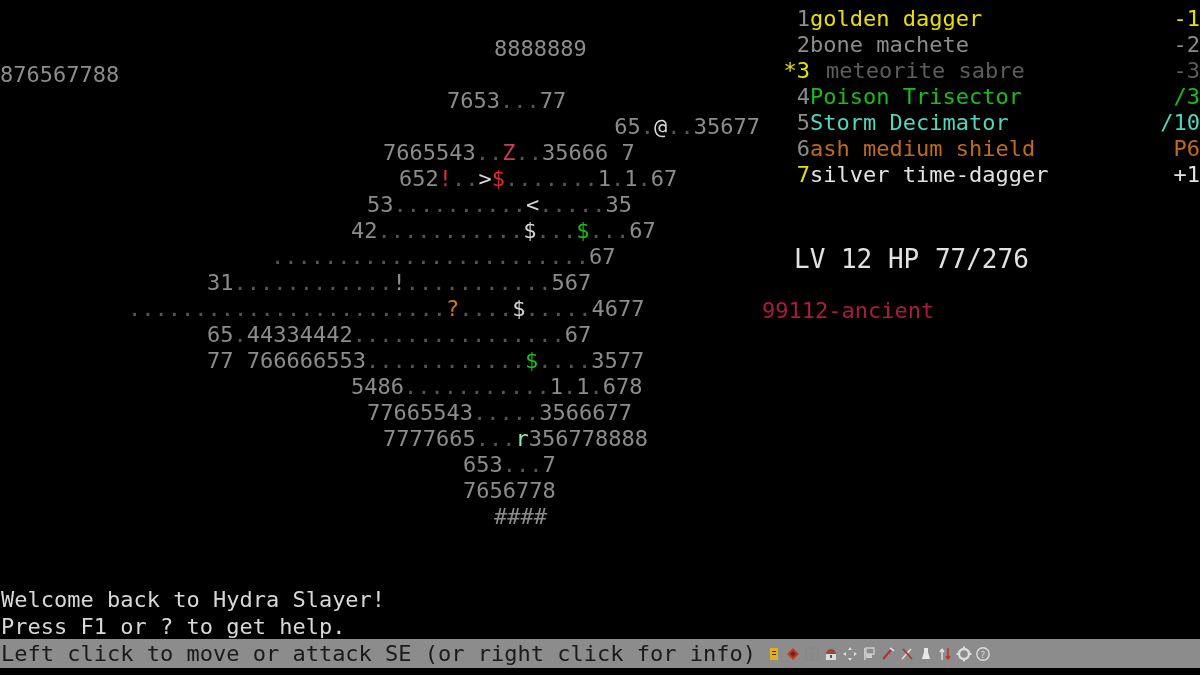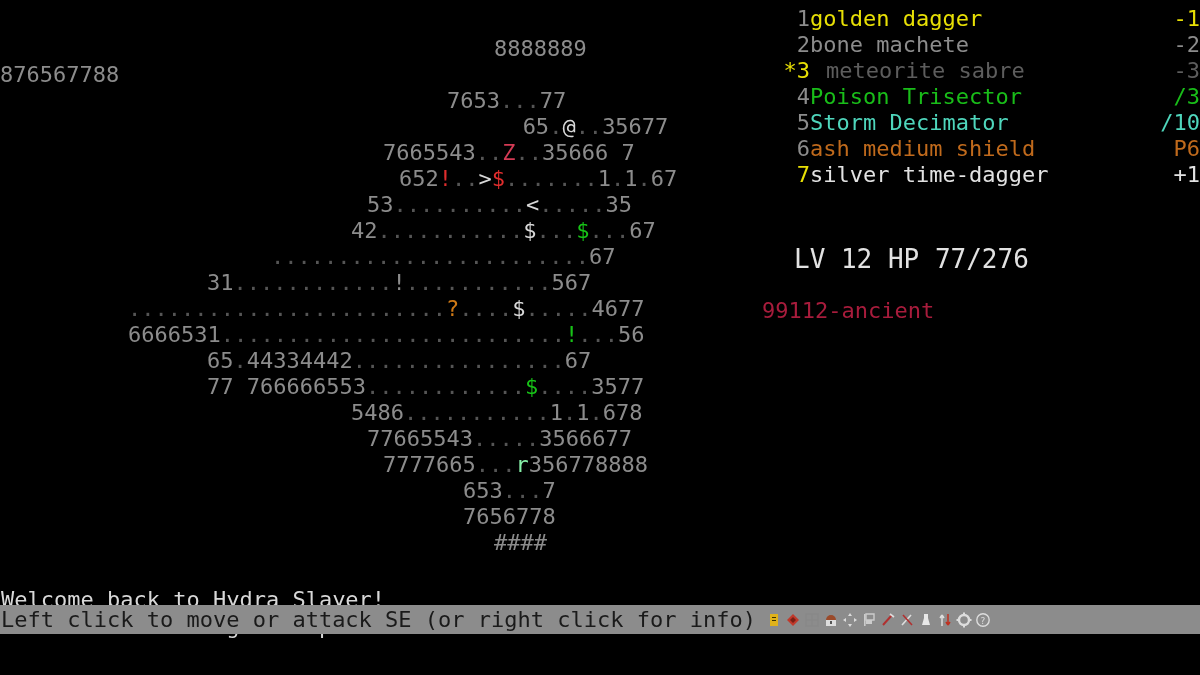--- a/index.html
+++ b/index.html
@@ -132,21 +132,21 @@
     font-size: 22px;
     color: #d8d8d8;
     white-space: pre;
     padding-left: 1px;
   }
 
   
   #hintbar {
     position: absolute;
     left: 0;
-    top: 605px;
+    top: 639px;
     width: 1200px;
     height: 29px;
     background: #8c8c8c;
     display: flex;
     align-items: center;
   }
   #hint-text {
     font-size: 22px;
     line-height: 29px;
     color: #1a1a1a;
@@ -177,29 +177,28 @@
 </style>
 </head>
 <body>
 
 <div id="screen">
 
   <div id="map">
       <div class="maprow" style="text-align: left; padding-left: 494px;"><span class="c-wall">8888889</span></div>
       <div class="maprow" style="text-align: left; "><span class="c-wall">876567788</span></div>
       <div class="maprow" style="text-align: left; padding-left: 447px;"><span class="c-wall">7653</span><span class="c-floor">...</span><span class="c-wall">77</span></div>
-      <div class="maprow" style="text-align: center; padding-left: 431px;"><span class="c-wall">65</span><span class="c-floor">.</span><span class="c-white">@</span><span class="c-floor">..</span><span class="c-wall">35677</span></div>
+      <div class="maprow" style="text-align: right; padding-left: 431px;"><span class="c-wall">65</span><span class="c-floor">.</span><span class="c-white">@</span><span class="c-floor">..</span><span class="c-wall">35677</span></div>
       <div class="maprow" style="text-align: left; padding-left: 383px;"><span class="c-wall">7665543</span><span class="c-floor">..</span><span class="c-crimson">Z</span><span class="c-floor">..</span><span class="c-wall">35666 7</span></div>
       <div class="maprow" style="text-align: left; padding-left: 399px;"><span class="c-wall">652</span><span class="c-red">!</span><span class="c-floor">..</span><span class="c-white">&gt;</span><span class="c-red">$</span><span class="c-floor">.......</span><span class="c-wall">1</span><span class="c-floor">.</span><span class="c-wall">1</span><span class="c-floor">.</span><span class="c-wall">67</span></div>
       <div class="maprow" style="text-align: left; padding-left: 367px;"><span class="c-wall">53</span><span class="c-floor">..........</span><span class="c-white">&lt;</span><span class="c-floor">.....</span><span class="c-wall">35</span></div>
       <div class="maprow" style="text-align: left; padding-left: 351px;"><span class="c-wall">42</span><span class="c-floor">...........</span><span class="c-white">$</span><span class="c-floor">...</span><span class="c-green">$</span><span class="c-floor">...</span><span class="c-wall">67</span></div>
       <div class="maprow" style="text-align: left; padding-left: 271px;"><span class="c-floor">........................</span><span class="c-wall">67</span></div>
       <div class="maprow" style="text-align: left; padding-left: 207px;"><span class="c-wall">31</span><span class="c-floor">............</span><span class="c-grey">!</span><span class="c-floor">...........</span><span class="c-wall">567</span></div>
       <div class="maprow" style="text-align: left; padding-left: 128px;"><span class="c-floor">........................</span><span class="c-orange">?</span><span class="c-floor">....</span><span class="c-white">$</span><span class="c-floor">.....</span><span class="c-wall">4677</span></div>
-      <div class="maprow" style="text-align: left; padding-left: 128px;"><span class="c-wall">6666531</span><span class="c-floor">..........................</span><span class="c-green">!</span><span class="c-floor">...</span><span class="c-wall">56</span></div>
       <div class="maprow" style="text-align: left; padding-left: 207px;"><span class="c-wall">65</span><span class="c-floor">.</span><span class="c-wall">44334442</span><span class="c-floor">................</span><span class="c-wall">67</span></div>
       <div class="maprow" style="text-align: left; padding-left: 207px;"><span class="c-wall">77 766666553</span><span class="c-floor">............</span><span class="c-green">$</span><span class="c-floor">....</span><span class="c-wall">3577</span></div>
       <div class="maprow" style="text-align: left; padding-left: 351px;"><span class="c-wall">5486</span><span class="c-floor">...........</span><span class="c-wall">1</span><span class="c-floor">.</span><span class="c-wall">1</span><span class="c-floor">.</span><span class="c-wall">678</span></div>
       <div class="maprow" style="text-align: left; padding-left: 367px;"><span class="c-wall">77665543</span><span class="c-floor">.....</span><span class="c-wall">3566677</span></div>
       <div class="maprow" style="text-align: left; padding-left: 383px;"><span class="c-wall">7777665</span><span class="c-floor">...</span><span class="c-ltgreen">r</span><span class="c-wall">356778888</span></div>
       <div class="maprow" style="text-align: left; padding-left: 463px;"><span class="c-wall">653</span><span class="c-floor">...</span><span class="c-wall">7</span></div>
       <div class="maprow" style="text-align: left; padding-left: 463px;"><span class="c-wall">7656778</span></div>
       <div class="maprow" style="text-align: left; padding-left: 494px;"><span class="c-wall">####</span></div>
     </div>
 

